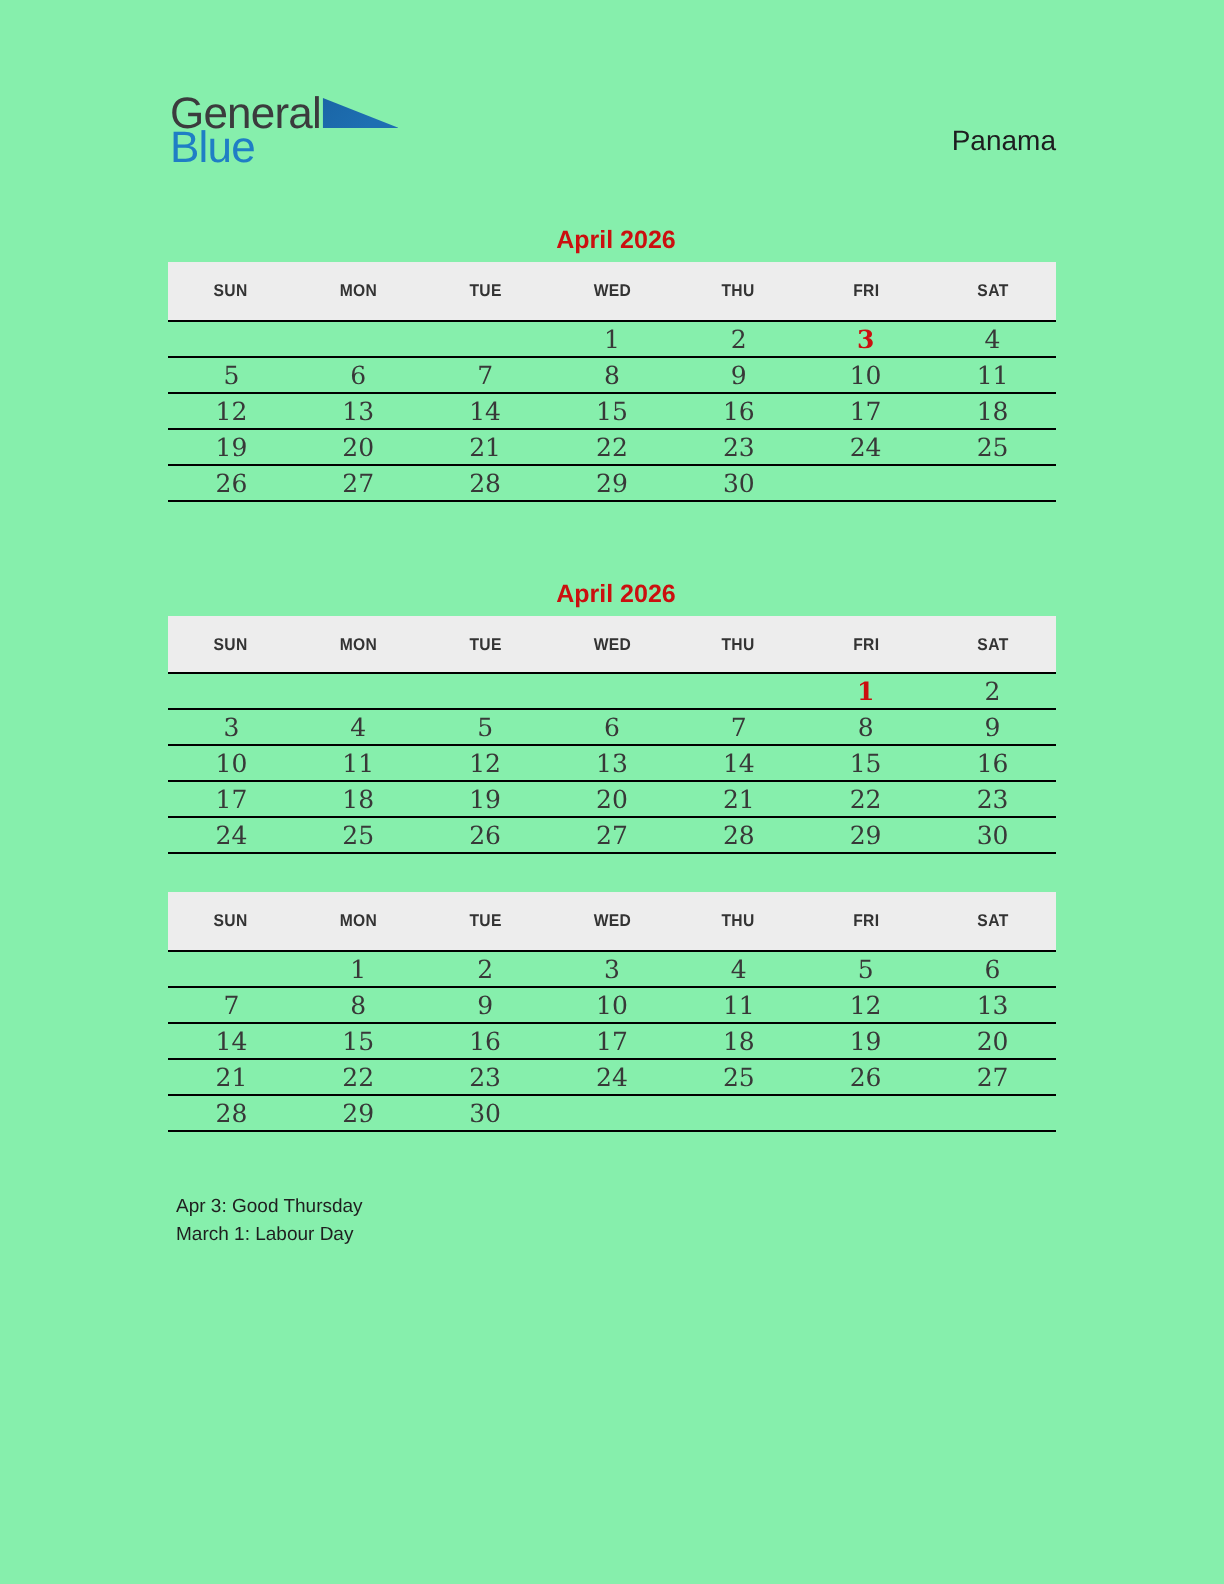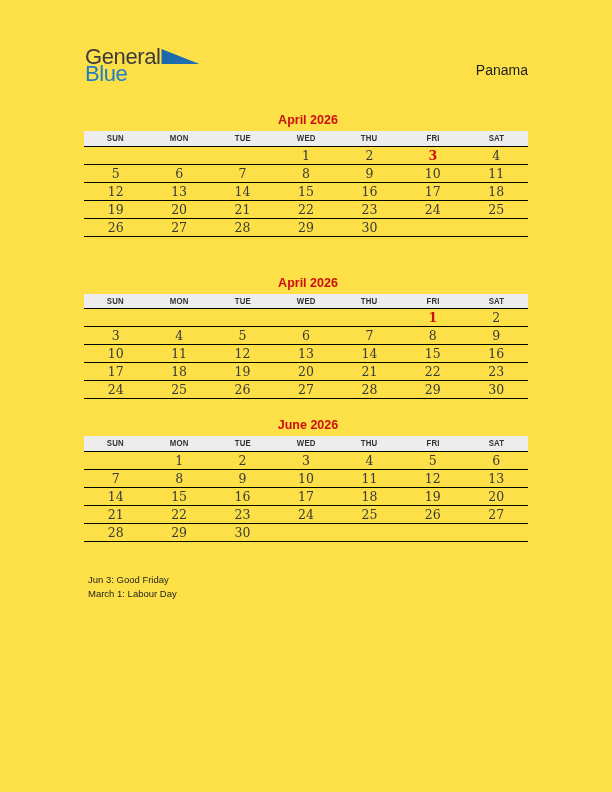--- a/index.html
+++ b/index.html
@@ -10,21 +10,21 @@
     --ink:#383838;
     --line:#000000;
   }
   *{box-sizing:border-box;}
   html,body{margin:0;padding:0;}
   body{
     width:612px;height:792px;background:#ffffff;
     font-family:"Liberation Sans",sans-serif;
     -webkit-font-smoothing:antialiased;
   }
-  .page{position:relative;width:612px;height:792px;background:#fde047;overflow:hidden;}
+  .page{position:relative;width:612px;height:792px;background:#86efac;overflow:hidden;}
 
   
   .header{display:flex;justify-content:space-between;align-items:flex-start;margin:46px 84px 0 85px;}
   .logo{width:120px;line-height:1;}
   .logo-top{display:flex;align-items:flex-end;}
   .logo-general{font-size:22px;color:#3B3B3D;letter-spacing:-0.4px;}
   .tri{width:38px;height:15px;background:linear-gradient(135deg,#1A65A6 0%,var(--logo-triangle) 70%);
        clip-path:polygon(0 0,0 100%,100% 100%);margin-left:1px;margin-bottom:4px;}
   .logo-blue{font-size:22px;color:var(--logo-blue);text-align:left;margin-top:-5px;padding-right:9px;letter-spacing:-0.4px;}
   .titles{text-align:right;}
@@ -32,21 +32,21 @@
   .q-sub{font-size:14px;color:#1D1D1F;margin-top:16px;line-height:17px;}
 
   
   .months{margin:28px 84px 0 84px;}
   .month{margin-bottom:39px;}
   .month:nth-of-type(2){margin-bottom:19px;}
   .month:nth-of-type(3){margin-bottom:0;}
   .month-title{font-size:12.5px;font-weight:700;color:var(--accent);margin:0 0 4px 4px;line-height:14px;text-align:center;}
   table{width:100%;border-collapse:collapse;table-layout:fixed;}
   thead th{
-    background:var(--weekday-bg);height:15px;padding:0;
+    background:var(--weekday-bg);height:29px;padding:0;
     font-size:8.5px;font-weight:700;color:#333;
     border-bottom:1.5px solid var(--line);
   }
   thead th span{display:inline-block;transform:scaleX(0.92);letter-spacing:0.2px;}
   tbody td{
     height:17.5px;padding:0;text-align:center;vertical-align:middle;
     font-family:"DejaVu Serif","Liberation Serif",serif;
     font-size:12.5px;color:var(--ink);line-height:17px;
     border-bottom:1px solid var(--line);
   }
@@ -196,21 +196,20 @@
               <td>26</td>
               <td>27</td>
               <td>28</td>
               <td>29</td>
               <td>30</td>
             </tr>
           </tbody>
         </table>
       </section>
       <section class="month">
-        <h2 class="month-title">June 2026</h2>
         <table>
           <thead>
             <tr>
               <th><span>SUN</span></th>
               <th><span>MON</span></th>
               <th><span>TUE</span></th>
               <th><span>WED</span></th>
               <th><span>THU</span></th>
               <th><span>FRI</span></th>
               <th><span>SAT</span></th>
@@ -261,17 +260,17 @@
               <td></td>
               <td></td>
               <td></td>
             </tr>
           </tbody>
         </table>
       </section>
     </div>
 
   <div class="holidays" id="holidays">
-      <div class="holiday-line">Jun 3: Good Friday</div>
+      <div class="holiday-line">Apr 3: Good Thursday</div>
       <div class="holiday-line">March 1: Labour Day</div>
     </div>
 
 </div>
 
 </body></html>

